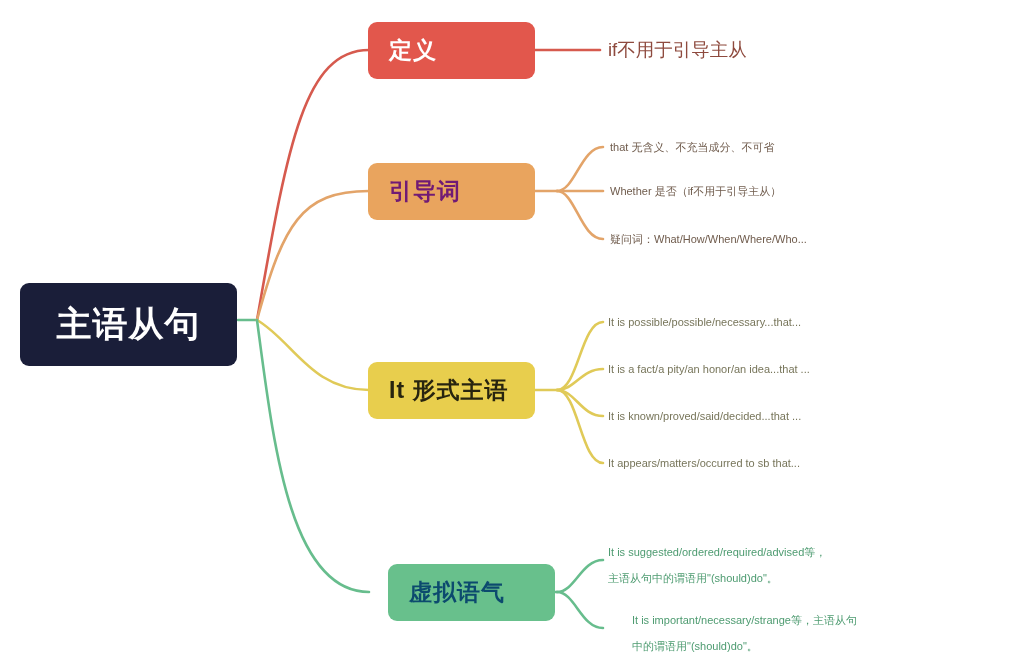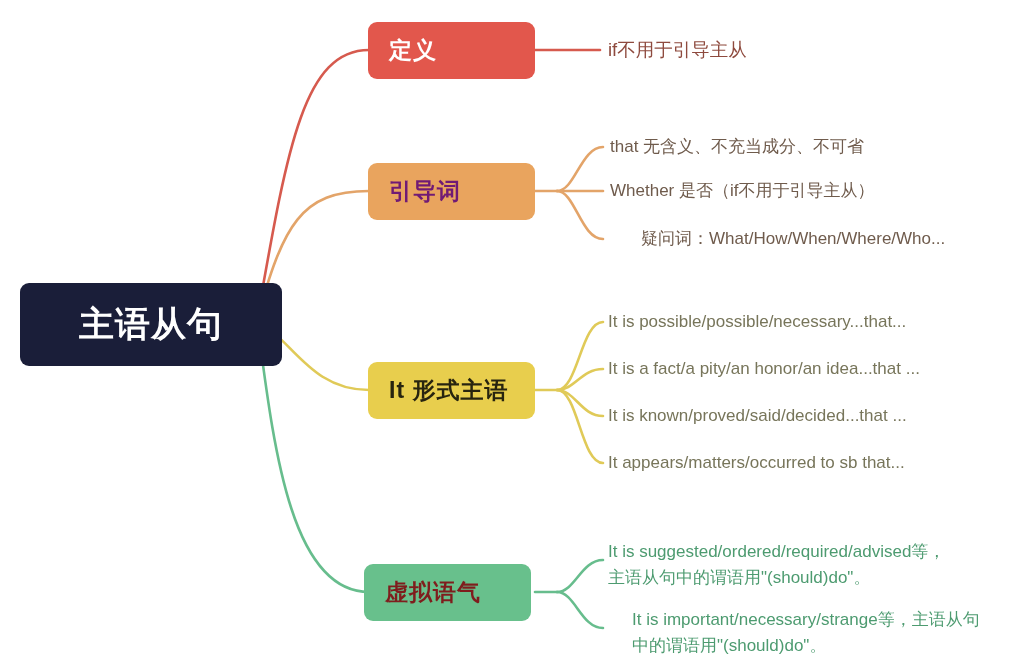--- a/index.html
+++ b/index.html
@@ -19,39 +19,39 @@
 
   .node{
     position:absolute;
     box-sizing:border-box;
     display:flex;align-items:center;
     border-radius:9px;
     font-weight:bold;
     cursor:default;
   }
   .root-node{
-    left:20px;top:283px;width:262px;height:83px;
+    left:20px;top:283px;width:217px;height:83px;
     background:#1a1e39;color:#ffffff;
     font-size:35px;letter-spacing:1px;
     justify-content:center;
   }
   .branch-node{
     width:167px;height:57px;
     padding-left:21px;
     font-size:23px;letter-spacing:1px;
   }
   .node-dingyi   {left:368px;top:22px;  background:#e2574c;color:#ffffff;}
   .node-yindaoci {left:368px;top:163px; background:#e9a45e;color:#701a75;}
   .node-itform   {left:368px;top:362px; background:#e8ce4d;color:#27240f;text-align:center;}
-  .node-xuni     {left:364px;top:564px; background:#68c08c;color:#7f1d1d;text-align:right;}
+  .node-xuni     {left:388px;top:564px; background:#68c08c;color:#0c4a6e;text-align:right;}
 
   .leaf{
     position:absolute;
     white-space:nowrap;
-    font-size:17px;
+    font-size:11px;
     transform:translateY(-50%);
     line-height:26px;
   }
   .leaf span{display:block;}
   .leaf-red   {color:#8e4a3e;font-size:18.5px;}
   .leaf-orange{color:#6f5b4c;}
   .leaf-yellow{color:#77755a;}
   .leaf-green {color:#4d9b70;transform:none;}
 </style>
 </head>
@@ -106,21 +106,21 @@
   <div class="leaf leaf-red" style="left:608px;top:50px;">
     <span>if不用于引导主从</span>
   </div>
 
   <div class="leaf leaf-orange" style="left:610px;top:147px;">
     <span>that 无含义、不充当成分、不可省</span>
   </div>
   <div class="leaf leaf-orange" style="left:610px;top:191px;">
     <span>Whether 是否（if不用于引导主从）</span>
   </div>
-  <div class="leaf leaf-orange" style="left:610px;top:239px;margin-left:31px;">
+  <div class="leaf leaf-orange" style="left:610px;top:239px;">
     <span>疑问词：What/How/When/Where/Who...</span>
   </div>
 
   <div class="leaf leaf-yellow" style="left:608px;top:322px;">
     <span>It is possible/possible/necessary...that...</span>
   </div>
   <div class="leaf leaf-yellow" style="left:608px;top:369px;">
     <span>It is a fact/a pity/an honor/an idea...that ...</span>
   </div>
   <div class="leaf leaf-yellow" style="left:608px;top:463px;">

